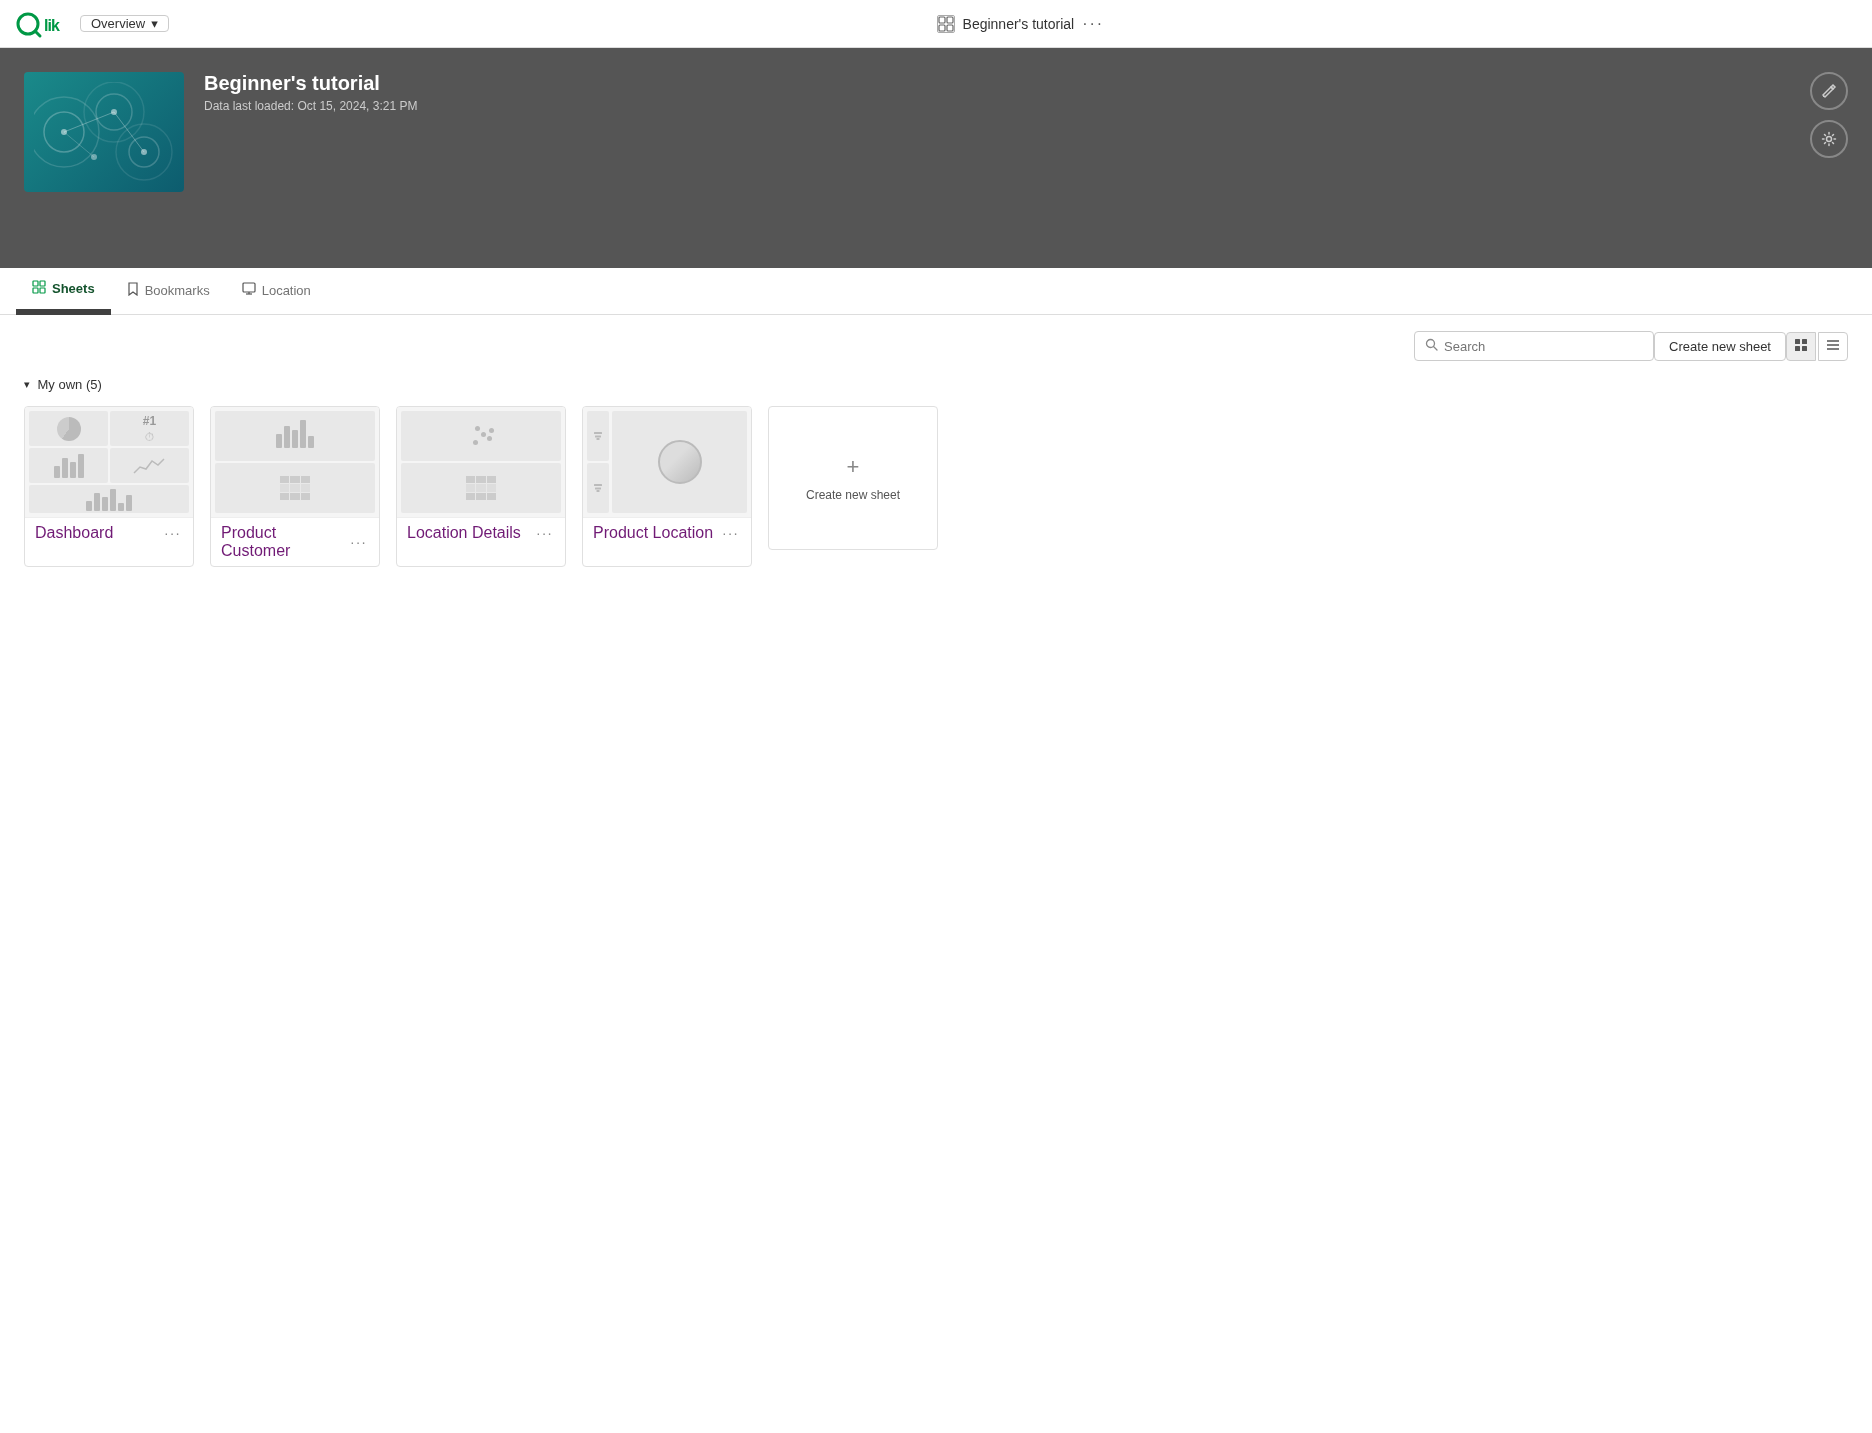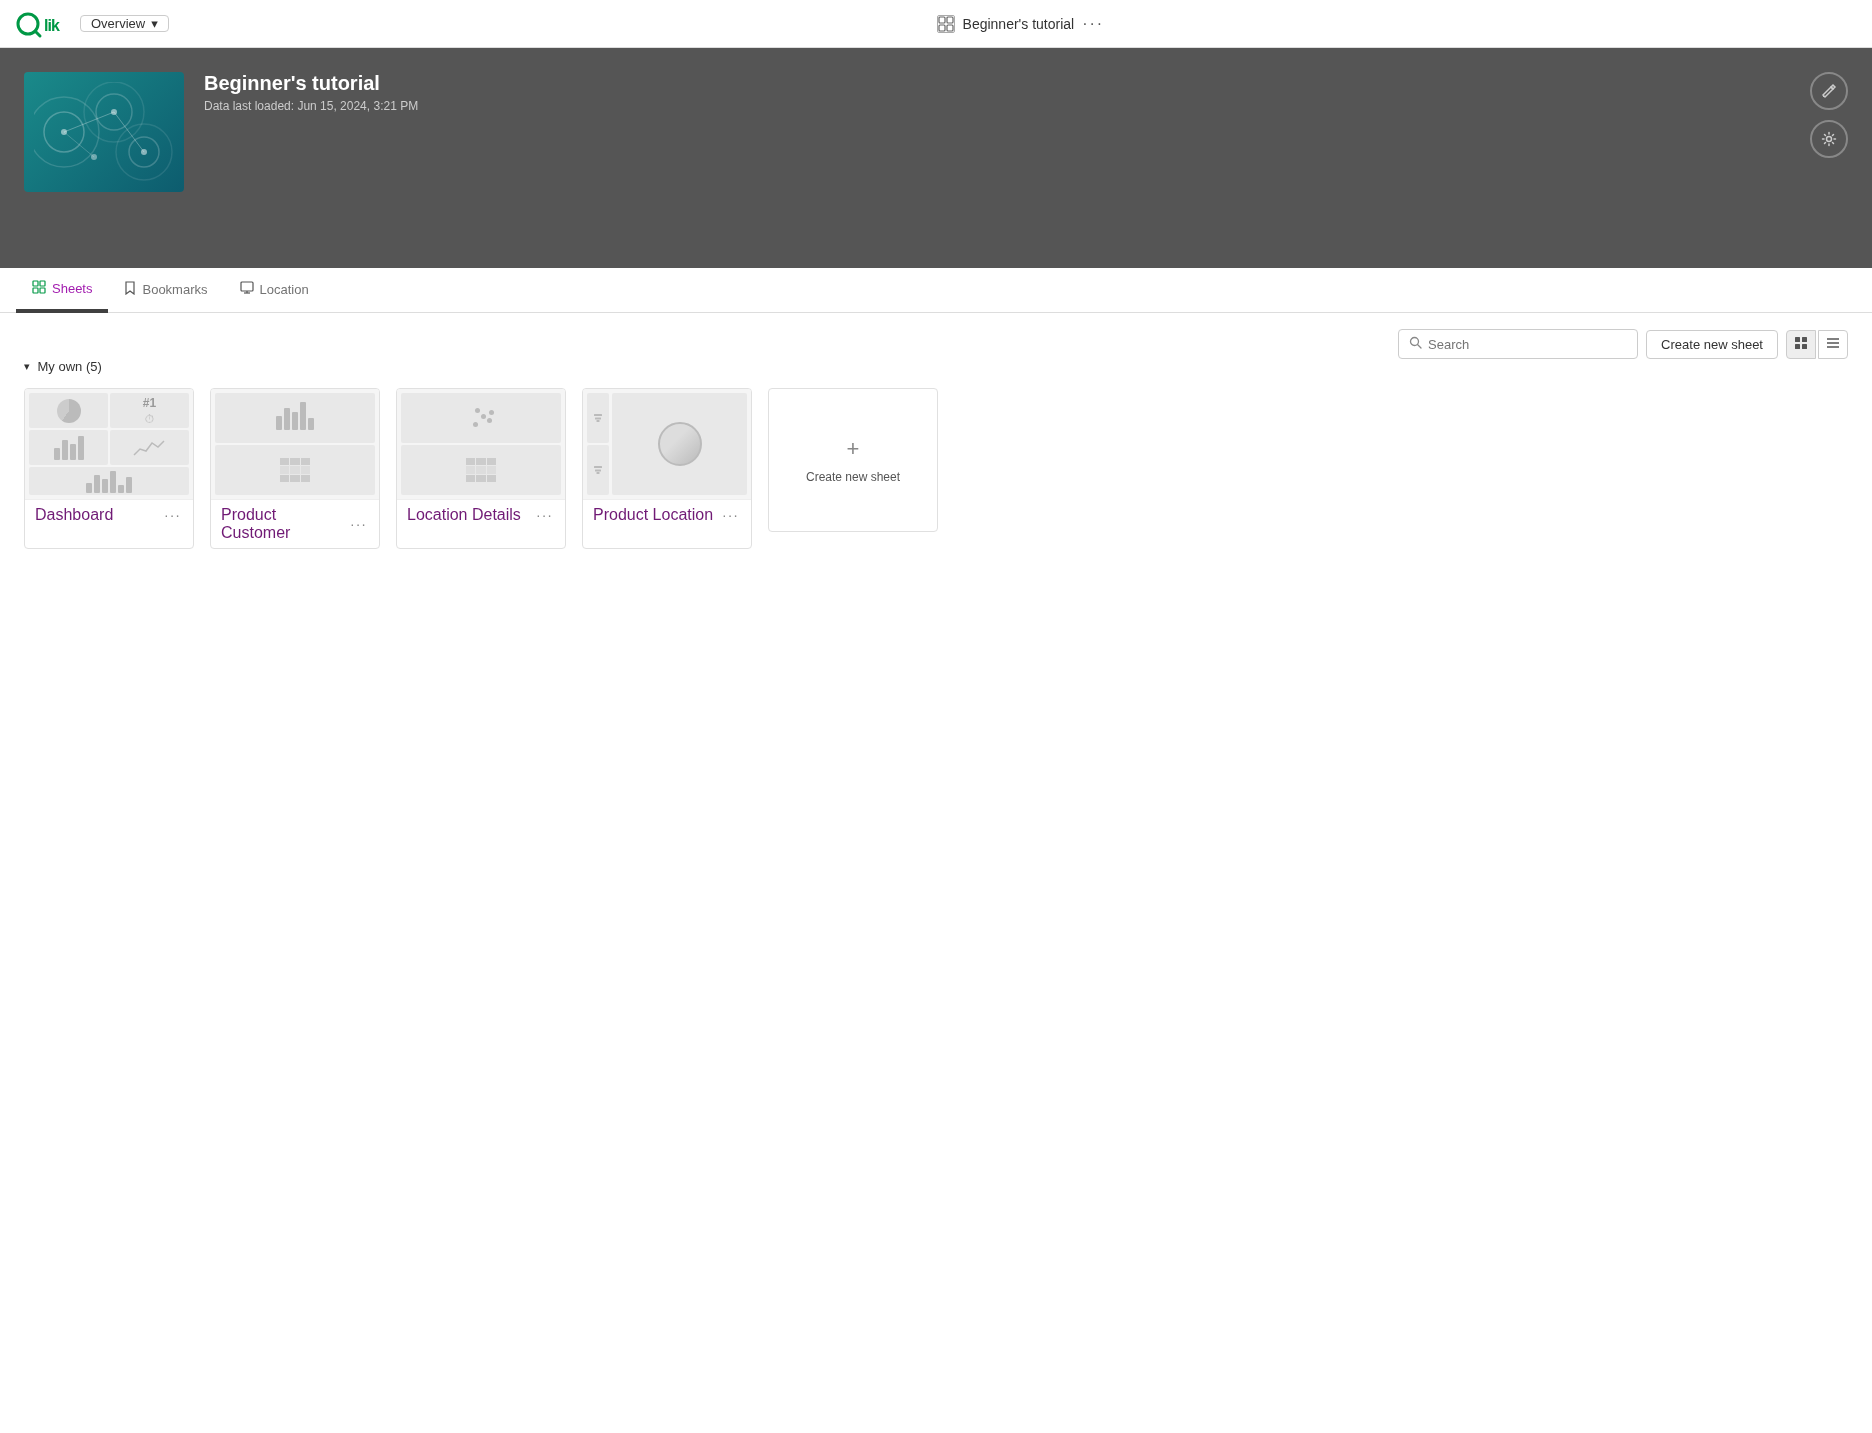--- a/index.html
+++ b/index.html
@@ -144,41 +144,41 @@
       align-items: center;
       gap: 6px;
       padding: 12px 16px;
       cursor: pointer;
       font-size: 13px;
       color: #737373;
       border-bottom: 2px solid transparent;
       margin-bottom: -1px;
     }
     .tab-item.active {
-      color: #a21caf;
-      border-bottom: 4px solid #404040;
-      font-weight: 400;
+      color: #14532d;
+      border-bottom: 6px solid #404040;
+      font-weight: 700;
     }
     .tab-icon {
       font-size: 14px;
     }
 
     
     .content-area {
       padding: 16px 24px;
       background: #fff;
       min-height: 600px;
     }
 
     
     .toolbar {
       display: flex;
       align-items: center;
       justify-content: flex-end;
-      gap: 8px;
+      margin-bottom: 16px;
     }
     .search-box {
       display: flex;
       align-items: center;
       border: 1px solid #ccc;
       border-radius: 4px;
       padding: 6px 10px;
       gap: 6px;
       width: 240px;
       background: #fff;
@@ -438,21 +438,21 @@
         <circle cx="60" cy="75" r="3" fill="rgba(255,255,255,0.4)"></circle>
 
         <line x1="30" y1="50" x2="80" y2="30" stroke="rgba(255,255,255,0.3)" stroke-width="1"></line>
         <line x1="80" y1="30" x2="110" y2="70" stroke="rgba(255,255,255,0.3)" stroke-width="1"></line>
         <line x1="30" y1="50" x2="60" y2="75" stroke="rgba(255,255,255,0.2)" stroke-width="1"></line>
       </svg>
     </div>
   </div>
   <div class="app-info">
     <div class="app-info-title">Beginner's tutorial</div>
-    <div class="app-info-subtitle">Data last loaded: Jun 15, 2024, 3:21 PM</div>
+    <div class="app-info-subtitle">Data last loaded: Oct 15, 2024, 3:21 PM</div>
   </div>
   <div class="header-actions">
     <button class="icon-btn" title="Edit">
       <svg width="16" height="16" viewBox="0 0 16 16">
         <path d="M2 12 L10 4 L12 6 L4 14 Z" fill="none" stroke="#ccc" stroke-width="1.5"></path>
         <path d="M10 4 L12 2 L14 4 L12 6 Z" fill="none" stroke="#ccc" stroke-width="1.5"></path>
         <path d="M2 12 L2 14 L4 14 Z" fill="#ccc"></path>
       </svg>
     </button>
     <button class="icon-btn" title="Settings">

